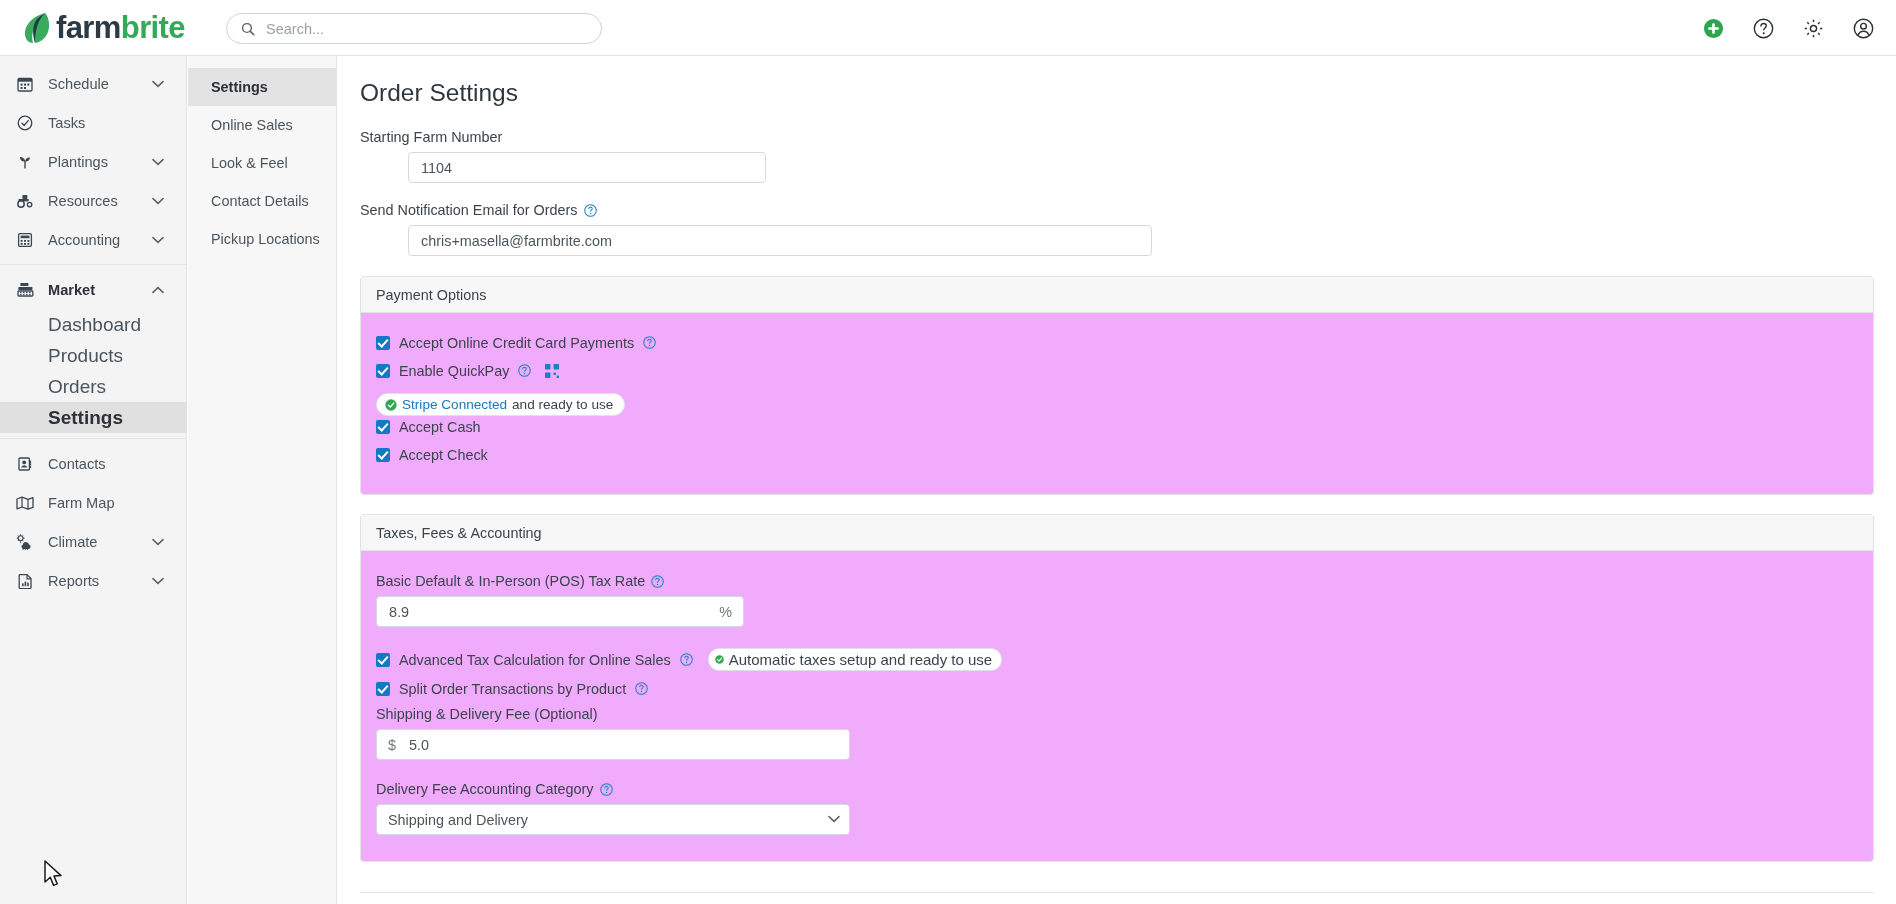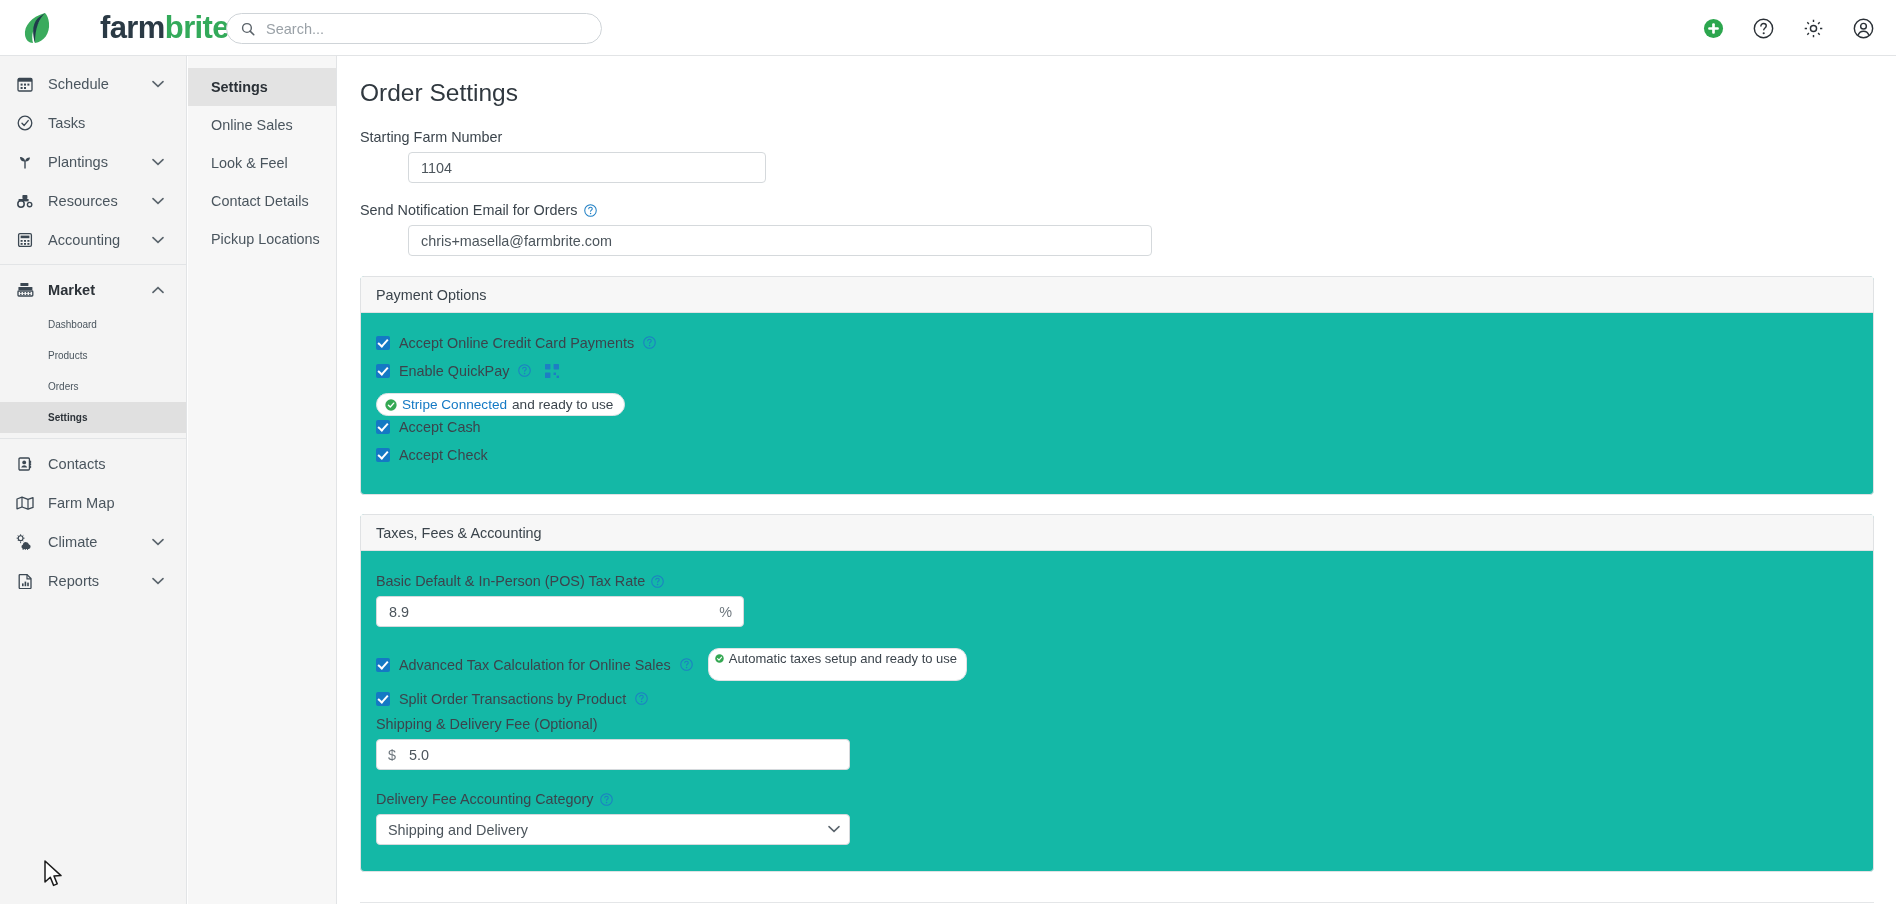--- a/index.html
+++ b/index.html
@@ -24,21 +24,20 @@
   .logo-wrap {
     display: flex; align-items: center;
     margin-left: 22px;
     height: 40px;
     gap: 4px;
   }
   .logo-leaf { width: 30px; height: 34px; display:block; }
   .logo-text {
     font-size: 31px; font-weight: 700; letter-spacing: -0.6px;
     line-height: 1;
-    margin-left: 44px;
   }
   .logo-text .farm { color: #2b3a45; }
   .logo-text .brite { color: #33aa5a; }
 
   .searchbox {
     position: absolute; left: 226px; top: 13px;
     width: 376px; height: 31px;
     border: 1px solid #cfd4d8;
     border-radius: 16px;
     background: #fff;
@@ -87,21 +86,21 @@
   .nav-item .nav-label { flex: 1 1 auto; }
   .nav-item .caret { margin-right: 22px; color:#5a646c; line-height:0; }
   .nav-item.active-parent > .nav-label { font-weight: 700; color: #2c3238; }
   .nav-sep {
     height: 1px; background: #e2e4e6; margin: 5px 0;
   }
   .subnav-item {
     display: flex; align-items: center;
     height: 31px;
     padding-left: 48px;
-    font-size: 10px;
+    font-size: 19px;
     color: #4a555e;
     cursor: pointer;
   }
   .subnav-item.selected {
     background: #e0e0e0;
     font-weight: 700;
     color: #2c3238;
   }
 
   
@@ -154,21 +153,21 @@
     font-size: 14.4px;
     color: #4c555c;
     padding: 0 12px;
     outline: none;
     margin-left: 48px;
   }
 
   .card {
     border: 1px solid #e0e2e4;
     border-radius: 4px;
-    background: #14b8a6;
+    background: #f0abfc;
     margin-left: 22px;
     margin-right: 22px;
   }
   .card-head {
     background: #f7f7f7;
     border-bottom: 1px solid #e0e2e4;
     height: 36px;
     display: flex; align-items: center;
     padding-left: 15px;
     font-size: 14.4px;
@@ -201,21 +200,21 @@
   }
   .pill {
     display: inline-flex; align-items: center; gap: 5px;
     border: 1px solid #dfe2e4;
     border-radius: 14px;
     background: #fff;
     padding: 3px 11px 3px 8px;
     font-size: 13.6px;
     color: #3b444c;
   }
-  .pill.small { font-size: 13px; padding: 2px 9px 14px 6px; border-radius: 11px; }
+  .pill.small { font-size: 15px; padding: 2px 9px 2px 6px; border-radius: 11px; }
   .pill .link { color: #1479c4; }
   .pill .okdot { line-height: 0; display:inline-flex; }
 
   .inputgroup {
     display: flex; align-items: center;
     border: 1px solid #d5d9dc; border-radius: 4px;
     height: 31px; background: #fff;
     overflow: hidden;
   }
   .inputgroup .prefix,

